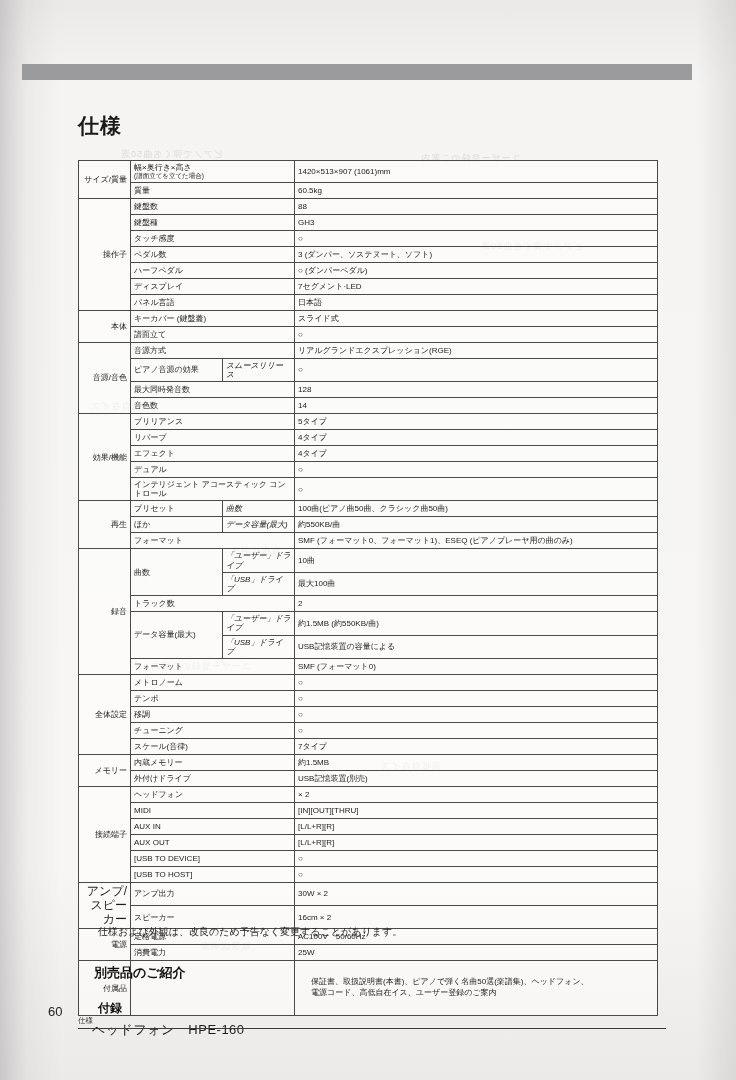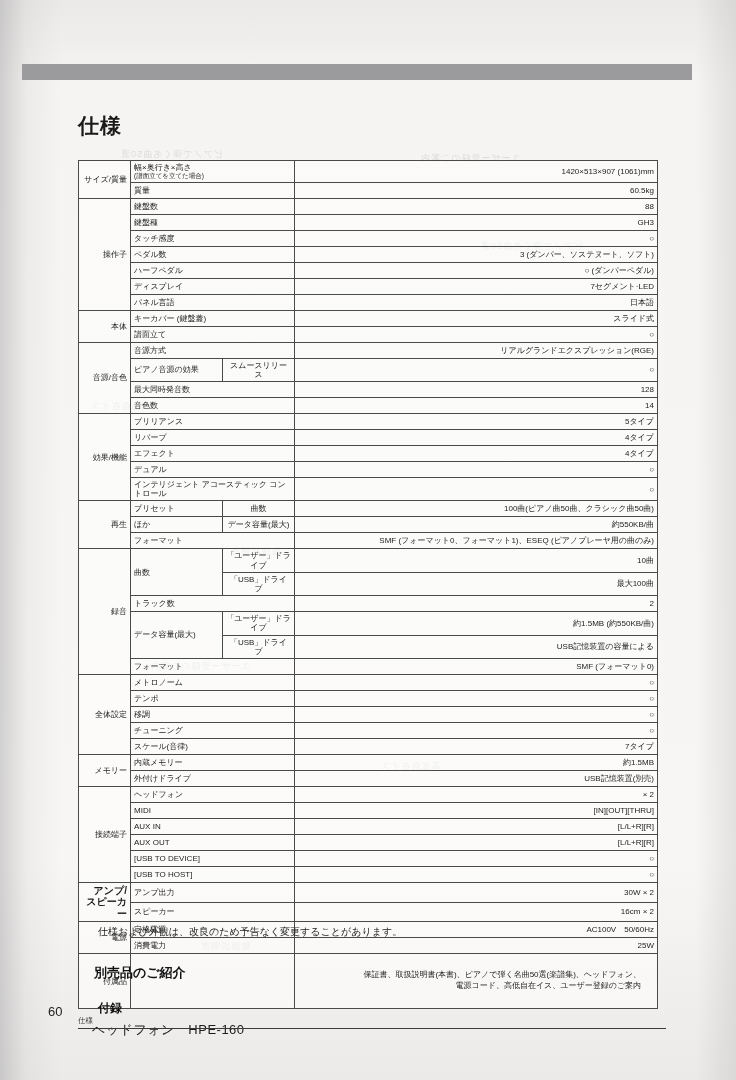--- a/index.html
+++ b/index.html
@@ -81,25 +81,26 @@
     font-size: 8px;
     padding-left: 4px;
   }
   td.lbl {
     width: 92px;
     text-align: left;
     padding-left: 4px;
   }
   td.lbl2 {
     width: 72px;
-    text-align: center;
+    text-align: left;
     padding-left: 4px;
+    font-style: italic;
   }
   td.val {
-    text-align: right;
+    text-align: left;
     margin-left: 44px;
   }
   .tiny {
     font-size: 6.5px;
     display: block;
   }
   .note {
     position: absolute;
     left: 78px;
     top: 925px;
@@ -390,21 +391,21 @@
         <tr>
           <td class="lbl" colspan="2">[USB TO DEVICE]</td>
           <td class="val">○</td>
         </tr>
         <tr>
           <td class="lbl" colspan="2">[USB TO HOST]</td>
           <td class="val">○</td>
         </tr>
 
         <tr>
-          <td class="cat" rowspan="2" style="font-size:10px;font-weight:bold;">アンプ/ スピーカー</td>
+          <td class="cat" rowspan="2" style="font-size:12px;">アンプ/ スピーカー</td>
           <td class="lbl" colspan="2">アンプ出力</td>
           <td class="val">30W × 2</td>
         </tr>
         <tr>
           <td class="lbl" colspan="2">スピーカー</td>
           <td class="val">16cm × 2</td>
         </tr>
 
         <tr>
           <td class="cat" rowspan="2">電源</td>

